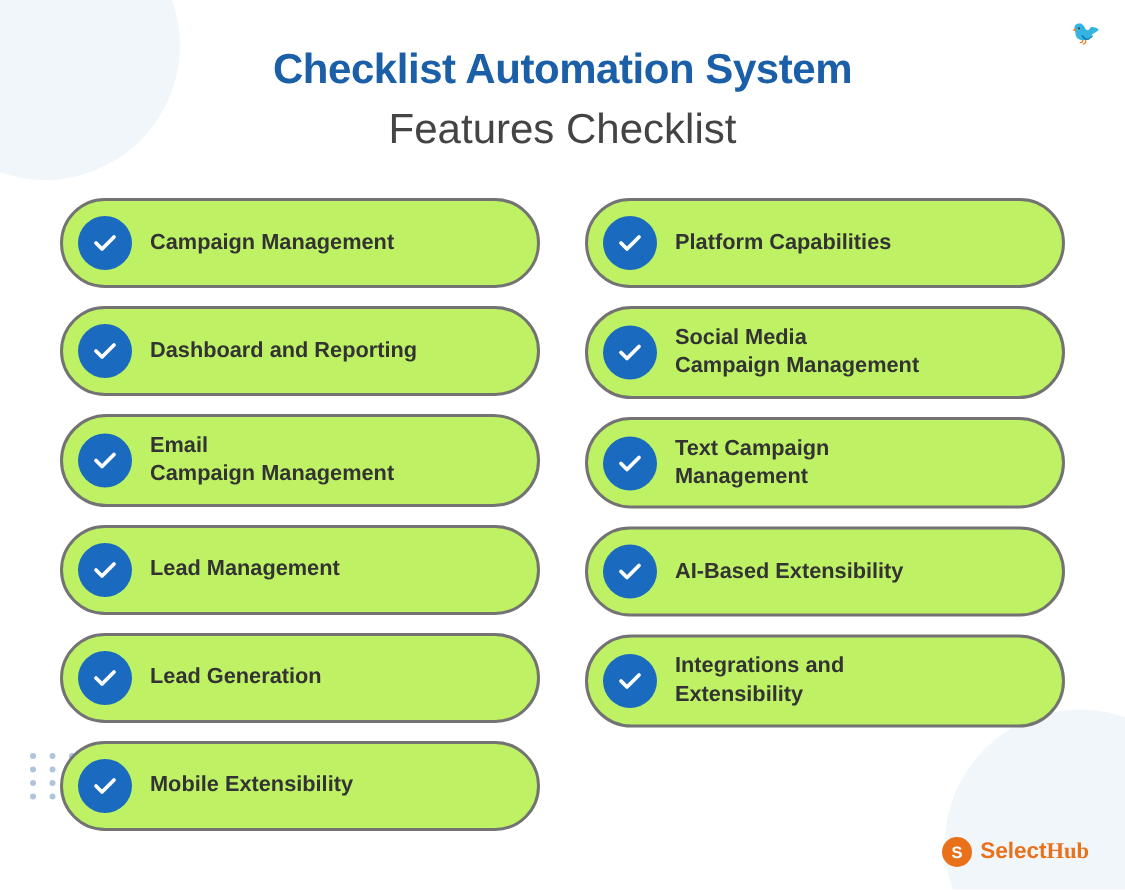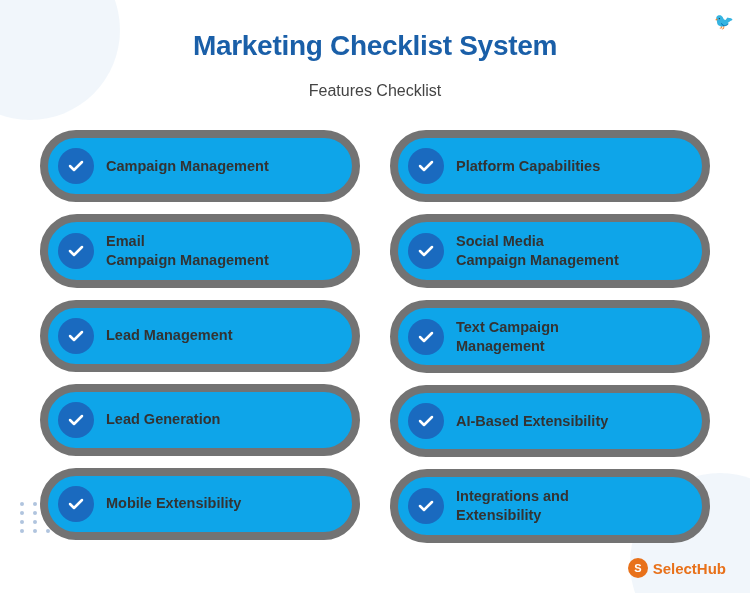--- a/index.html
+++ b/index.html
@@ -63,37 +63,37 @@
       text-align: center;
       margin-bottom: 30px;
     }
     .header h1 {
       font-size: 28px;
       font-weight: 800;
       color: #1a5fa8;
       letter-spacing: -0.3px;
     }
     .header h2 {
-      font-size: 16px;
+      font-size: 28px;
       font-weight: 400;
       color: #444;
-      margin-top: 20px;
+      margin-top: 8px;
     }
 
     .checklist-grid {
       display: grid;
       grid-template-columns: 1fr 1fr;
       gap: 12px 30px;
     }
 
     .checklist-item {
       display: flex;
       align-items: center;
-      background: #0ea5e9;
-      border: 8px solid #737373;
+      background: #bef264;
+      border: 2px solid #737373;
       border-radius: 40px;
       padding: 10px 16px 10px 10px;
       min-height: 56px;
     }
 
     .check-icon {
       flex-shrink: 0;
       width: 36px;
       height: 36px;
       background: #1a6abf;
@@ -178,36 +178,44 @@
     <span></span>
     <span></span>
     <span></span>
     <span></span>
 </div>
 
 <div class="bird-icon">🐦</div>
 
 <div class="content">
   <div class="header">
-    <h1>Marketing Checklist System</h1>
+    <h1>Checklist Automation System</h1>
     <h2>Features Checklist</h2>
   </div>
 
   <div class="checklist-grid">
 
     <div style="display:flex;flex-direction:column;gap:12px;">
       <div class="checklist-item">
         <div class="check-icon">
           <svg viewBox="0 0 18 18" fill="none" xmlns="http://www.w3.org/2000/svg">
             <polyline points="3,9 7,13 15,5" stroke="white" stroke-width="2.5" stroke-linecap="round" stroke-linejoin="round"></polyline>
           </svg>
         </div>
         <span class="item-label">Campaign Management</span>
       </div>
 
+      <div class="checklist-item">
+        <div class="check-icon">
+          <svg viewBox="0 0 18 18" fill="none">
+            <polyline points="3,9 7,13 15,5" stroke="white" stroke-width="2.5" stroke-linecap="round" stroke-linejoin="round"></polyline>
+          </svg>
+        </div>
+        <span class="item-label">Dashboard and Reporting</span>
+      </div>
 
       <div class="checklist-item">
         <div class="check-icon">
           <svg viewBox="0 0 18 18" fill="none">
             <polyline points="3,9 7,13 15,5" stroke="white" stroke-width="2.5" stroke-linecap="round" stroke-linejoin="round"></polyline>
           </svg>
         </div>
         <span class="item-label">Email<br>Campaign Management</span>
       </div>
 
@@ -286,14 +294,14 @@
       </div>
     </div>
   </div>
 </div>
 
 <div class="selecthub-logo">
   <svg class="logo-icon" viewBox="0 0 22 22" xmlns="http://www.w3.org/2000/svg">
     <circle cx="11" cy="11" r="10" fill="#e8711a"></circle>
     <text x="11" y="15" text-anchor="middle" font-size="11" fill="white" font-weight="bold">S</text>
   </svg>
-  <span class="logo-text"><span>Select</span><span style="color:#e8711a;font-weight:800;">Hub</span></span>
+  <span class="logo-text"><span>Select</span><span style="color:#e8711a;font-weight:800;font-family:Liberation Serif, serif;">Hub</span></span>
 </div>
 
 </body></html>

